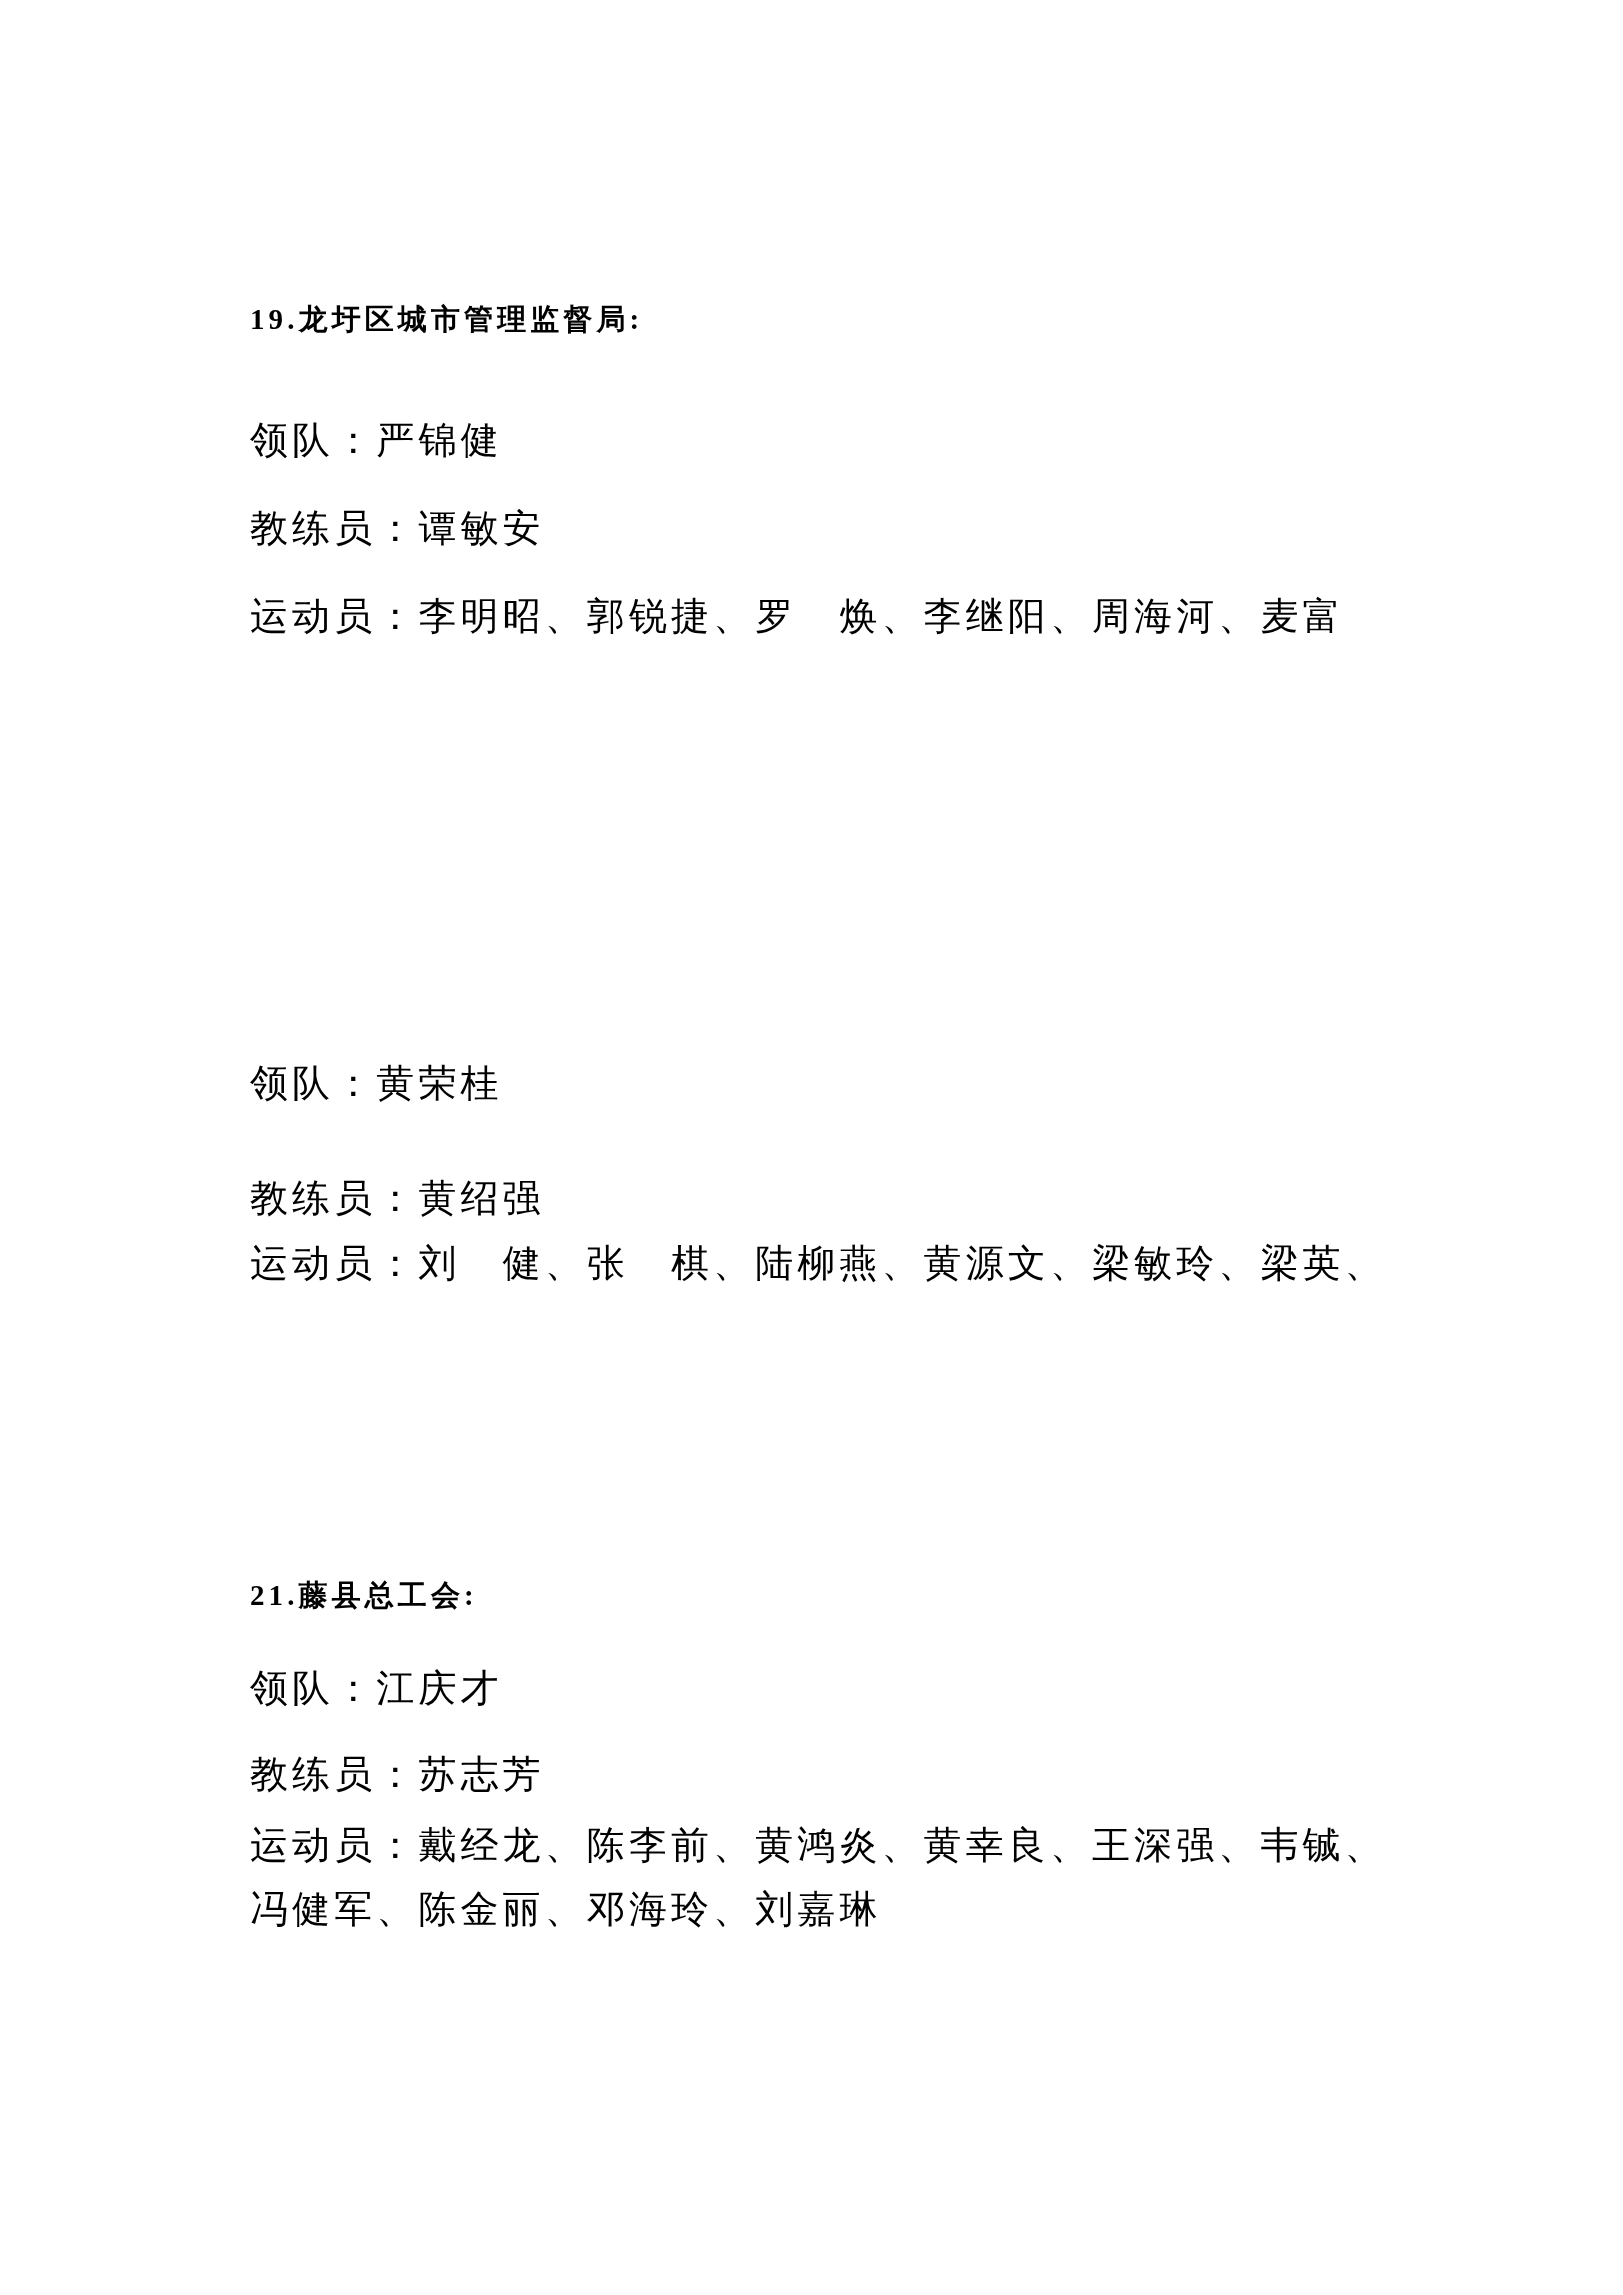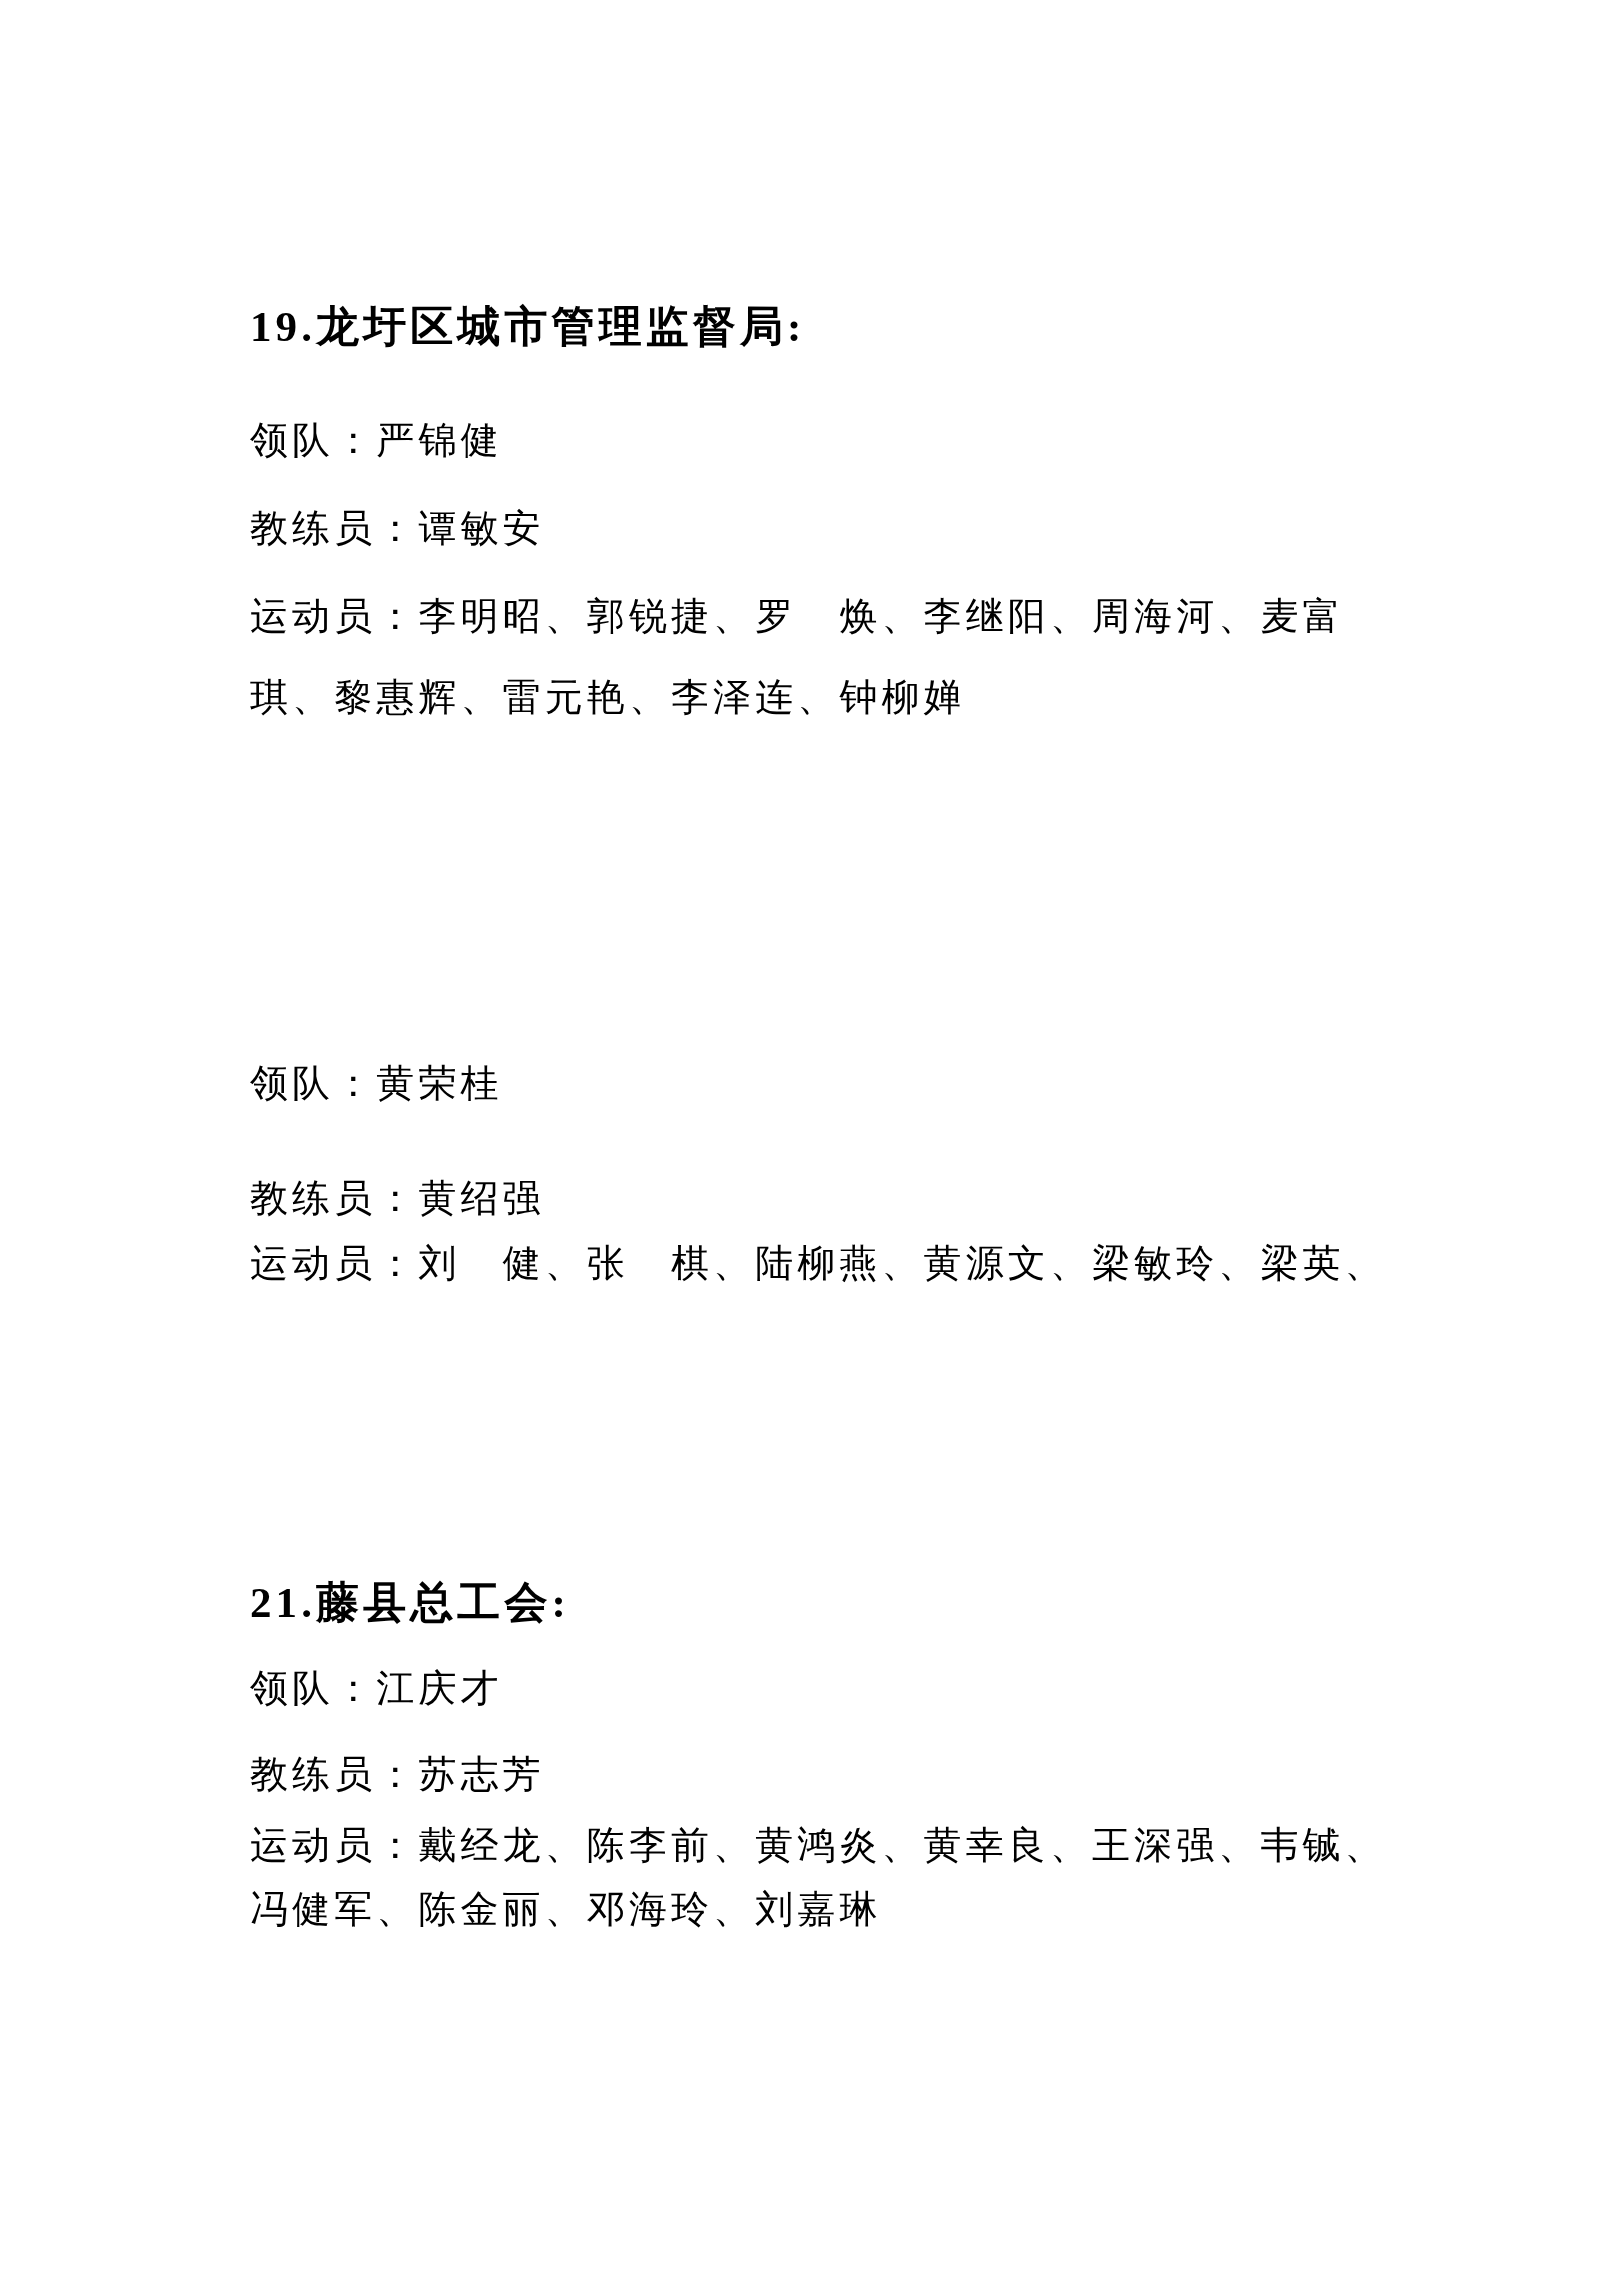--- a/index.html
+++ b/index.html
@@ -17,21 +17,21 @@
     color: #000000;
     overflow: hidden;
   }
   .line {
     position: absolute;
     left: 250px;
     white-space: pre;
     line-height: 1;
   }
   .heading {
-    font-size: 43px;
+    font-size: 29px;
     font-weight: bold;
     letter-spacing: 4.1px;
   }
   .body-line {
     font-size: 38px;
     font-weight: normal;
     letter-spacing: 4.1px;
   }
   
   .s19-heading   { top: 305px; }
@@ -54,21 +54,20 @@
 </style>
 </head>
 <body>
 
 <div class="page">
 
   <div class="line heading s19-heading">19.龙圩区城市管理监督局:</div>
   <div class="line body-line s19-leader">领队：严锦健</div>
   <div class="line body-line s19-coach">教练员：谭敏安</div>
   <div class="line body-line s19-ath1">运动员：李明昭、郭锐捷、罗　焕、李继阳、周海河、麦富</div>
-  <div class="line body-line s19-ath2">琪、黎惠辉、雷元艳、李泽连、钟柳婵</div>
 
   <div class="line body-line s20-leader">领队：黄荣桂</div>
   <div class="line body-line s20-coach">教练员：黄绍强</div>
   <div class="line body-line s20-ath1">运动员：刘　健、张　棋、陆柳燕、黄源文、梁敏玲、梁英、</div>
 
   <div class="line heading s21-heading">21.藤县总工会:</div>
   <div class="line body-line s21-leader">领队：江庆才</div>
   <div class="line body-line s21-coach">教练员：苏志芳</div>
   <div class="line body-line s21-ath1">运动员：戴经龙、陈李前、黄鸿炎、黄幸良、王深强、韦铖、</div>
   <div class="line body-line s21-ath2">冯健军、陈金丽、邓海玲、刘嘉琳</div>

